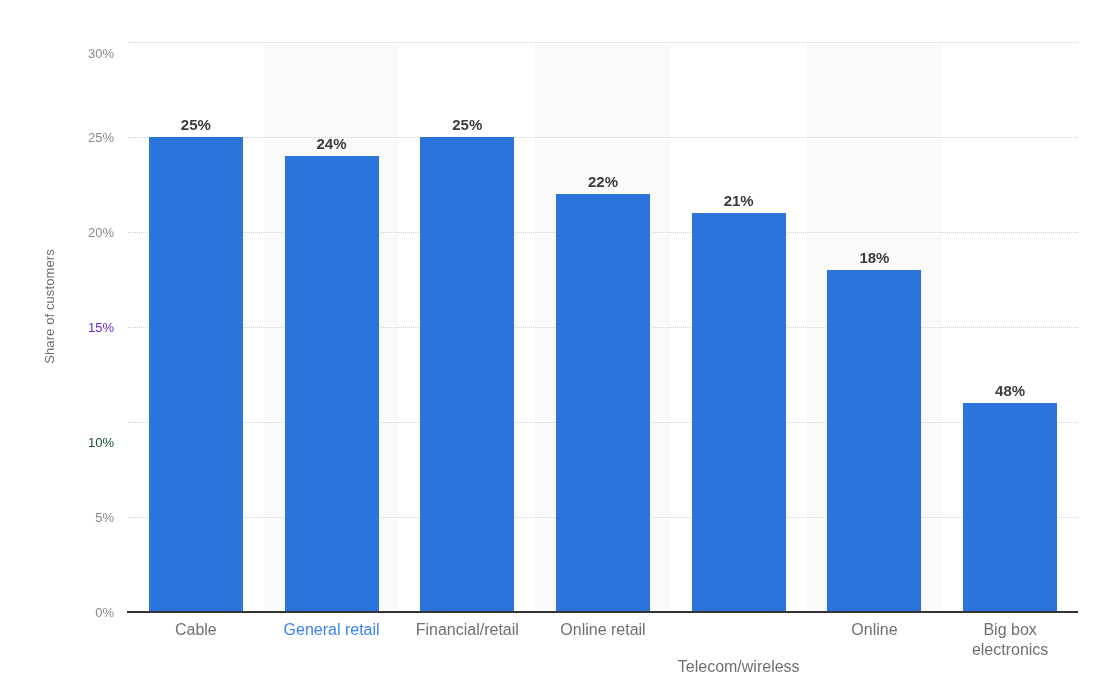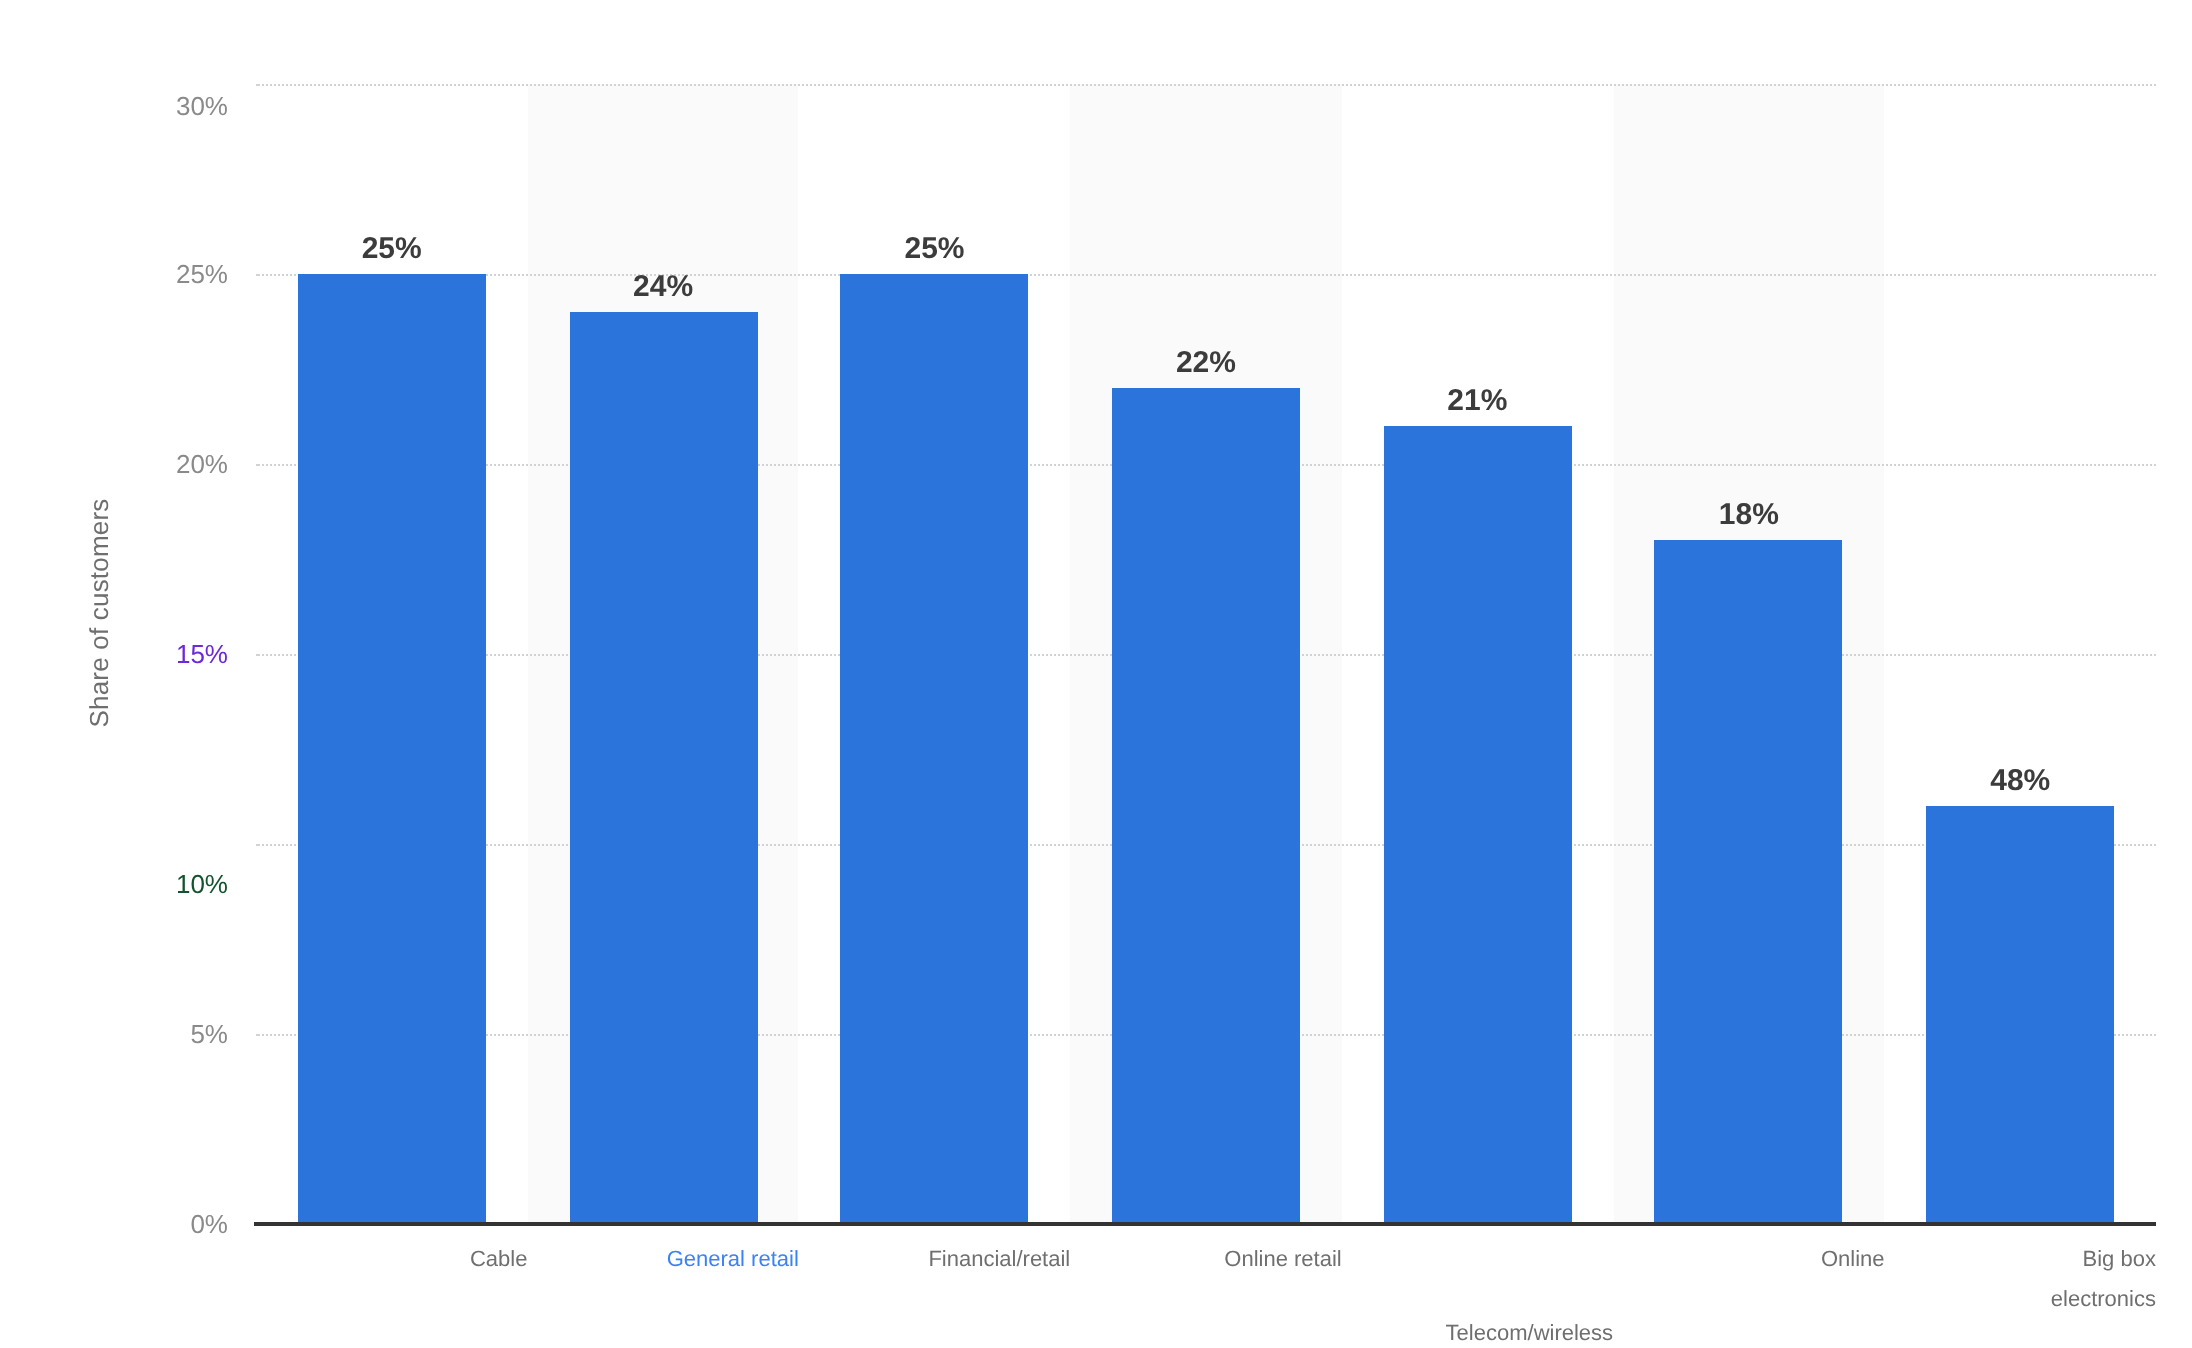--- a/index.html
+++ b/index.html
@@ -122,22 +122,22 @@
   .xlabels {
     position: absolute;
     left: 128px;
     top: 620px;
     width: 950px;
     height: 54px;
   }
   .xlabel {
     position: absolute;
     top: 0;
-    text-align: right;
-    font-size: 11px;
+    text-align: center;
+    font-size: 16px;
     color: #6f6f6f;
     line-height: 20px;
   }
   .xlabel .l2 { display: block; }
 </style>
 </head>
 <body>
 
 <div id="chart-root">
 

